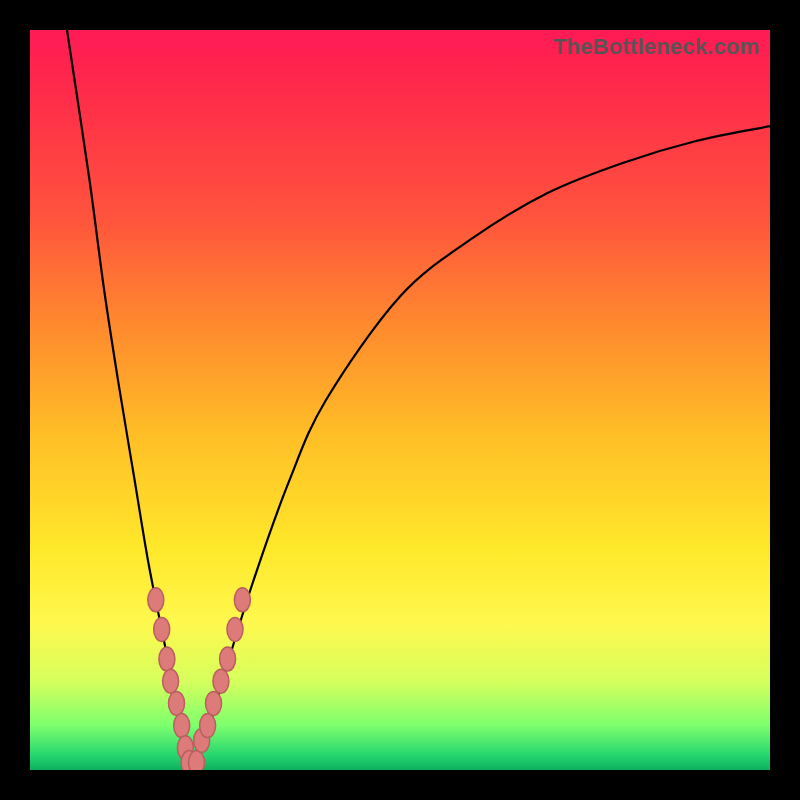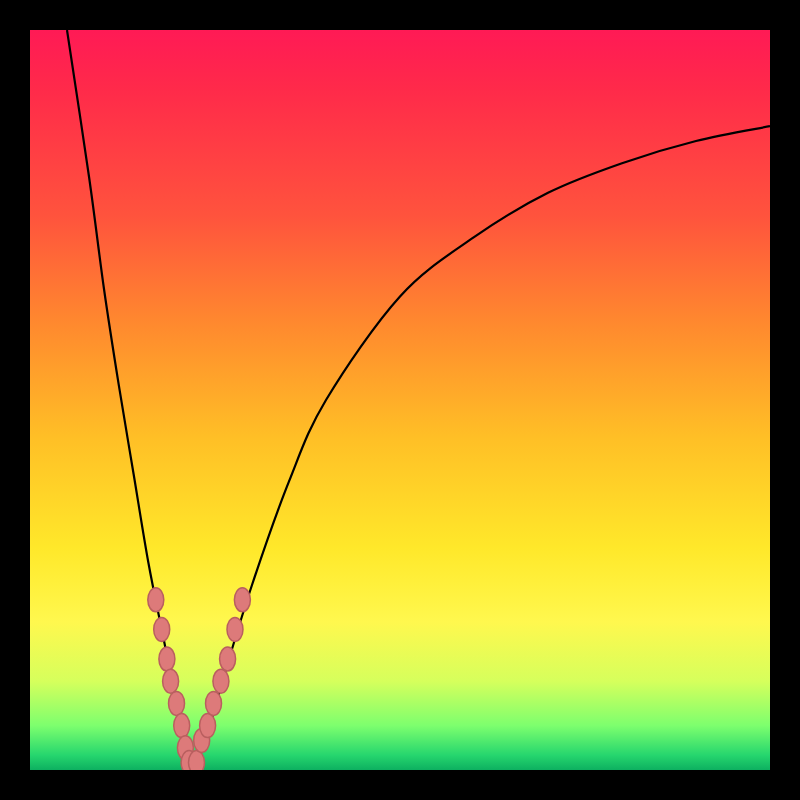--- a/index.html
+++ b/index.html
@@ -66,20 +66,21 @@
     stroke-width: 1.5;
   }
 </style>
 </head>
 <body>
 
 <div class="frame">
 
   <div class="plot-area">
 
+    <div class="watermark">TheBottleneck.com</div>
 
     <svg class="curves" viewBox="0 0 740 740" preserveAspectRatio="none">
       <path id="left-path" class="curve-path" d="M 37 0 C 40.7 24.666666666666668, 53.03333333333334 104.83333333333334, 59.2 148 C 65.36666666666667 191.16666666666666, 69.06666666666666 224.46666666666667, 74 259 C 78.93333333333334 293.5333333333333, 83.86666666666666 324.3666666666667, 88.8 355.2 C 93.73333333333333 386.0333333333333, 98.66666666666667 414.4, 103.60000000000001 444 C 108.53333333333335 473.6, 113.46666666666667 505.66666666666663, 118.4 532.8 C 123.33333333333334 559.9333333333333, 128.26666666666665 582.1333333333333, 133.2 606.8 C 138.13333333333333 631.4666666666666, 144.3 662.3, 148 680.8 C 151.7 699.3, 152.93333333333334 707.9333333333333, 155.4 717.8 C 157.86666666666667 727.6666666666666, 161.56666666666666 736.3, 162.8 740"></path>
       <path id="right-path" class="curve-path" d="M 162.8 740 C 165.26666666666668 733.8333333333334, 172.66666666666666 717.8, 177.6 703 C 182.53333333333333 688.2, 185 675.8666666666667, 192.4 651.2 C 199.8 626.5333333333334, 210.9 588.3, 222 555 C 233.1 521.7, 246.66666666666666 482.2333333333333, 259 451.4 C 271.3333333333333 420.56666666666666, 277.5 400.8333333333333, 296 370 C 314.5 339.1666666666667, 345.3333333333333 293.5333333333333, 370 266.4 C 394.6666666666667 239.26666666666665, 419.3333333333333 224.46666666666673, 444 207.20000000000005 C 468.6666666666667 189.93333333333337, 493.3333333333333 175.1333333333333, 518 162.79999999999995 C 542.6666666666666 150.4666666666666, 567.3333333333334 141.83333333333337, 592 133.20000000000005 C 616.6666666666666 124.56666666666672, 641.3333333333334 117.16666666666667, 666 111 C 690.6666666666666 104.83333333333333, 727.6666666666666 98.6666666666667, 740 96.20000000000005"></path>
       <g id="beads-group">
           <ellipse cx="125.80000000000001" cy="569.8" rx="8" ry="12" class="bead"></ellipse>
           <ellipse cx="131.72000000000003" cy="599.4" rx="8" ry="12" class="bead"></ellipse>
           <ellipse cx="136.9" cy="629" rx="8" ry="12" class="bead"></ellipse>
           <ellipse cx="140.6" cy="651.2" rx="8" ry="12" class="bead"></ellipse>
           <ellipse cx="146.52" cy="673.4" rx="8" ry="12" class="bead"></ellipse>

